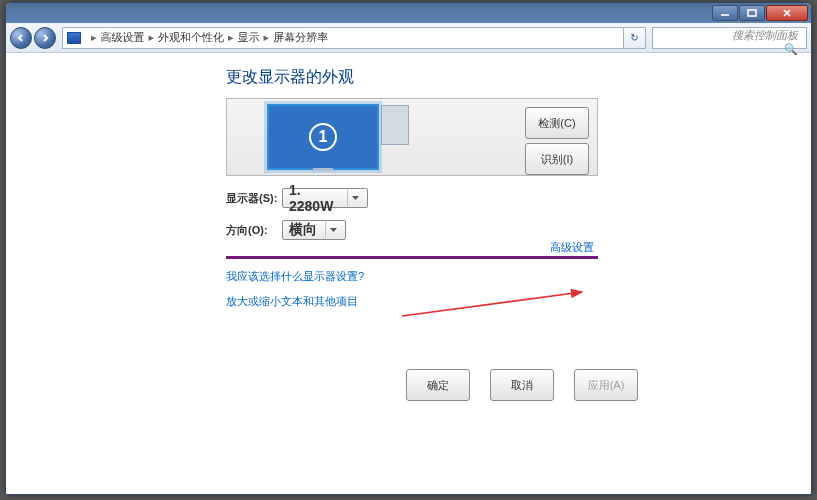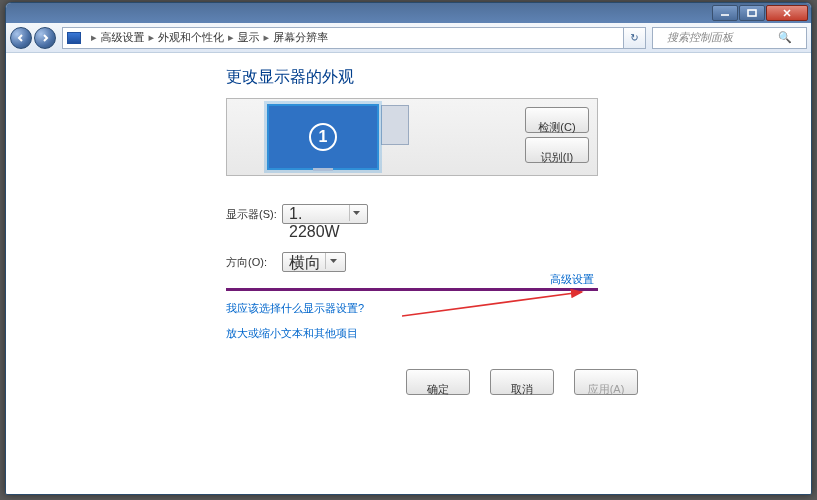--- a/index.html
+++ b/index.html
@@ -46,22 +46,22 @@
     border: 1px solid #1d4e9e; margin-right: 6px;
   }
   .chev { margin: 0 4px; color: #666; }
   .refreshbox {
     width: 22px; height: 22px; border: 1px solid #a0b0c5; border-left: none;
     background: linear-gradient(#fefefe, #e6edf6); display: flex; align-items: center; justify-content: center;
     font-size: 10px; color: #325a8a;
   }
   .searchbox {
     width: 155px; height: 22px; margin-left: 6px; background: #fff;
-    border: 1px solid #a0b0c5; display: flex; align-items: center; padding: 0 14px;
-    color: #888; font-style: italic; font-size: 11px;
+    border: 1px solid #a0b0c5; display: flex; align-items: flex-end; padding: 0 8px;
+    color: #888; font-style: italic; font-size: 11px; flex-direction: column;
   }
   .searchbox .mag { margin-left: auto; color: #4a6fa5; font-style: normal; }
 
   .content {
     position: relative; padding: 14px 0 0 220px; height: calc(100% - 50px);
     color: #333;
   }
   .heading { color: #003e8c; font-size: 16px; margin-bottom: 10px; }
 
   .monitorframe {
@@ -80,34 +80,34 @@
     display: flex; align-items: center; justify-content: center;
     color: #fff; font-weight: bold; font-size: 16px;
   }
   .monitor-sel .stand { position: absolute; bottom: -3px; left: 50%; transform: translateX(-50%); width: 20px; height: 3px; background: #adbed6; }
   .monitor-2 {
     margin-left: 2px; width: 28px; height: 40px; background: #d4dae4;
     border: 1px solid #9aaac0; margin-top: -24px;
   }
   .sidebtns { position: absolute; right: 8px; top: 8px; display: flex; flex-direction: column; gap: 4px; }
   .w7btn {
-    min-width: 64px; height: 16px; font-size: 11px; padding: 12px 10px;
+    min-width: 64px; height: 32px; font-size: 11px; padding: 0 10px;
     border: 1px solid #8b8b8b; border-radius: 3px;
     background: linear-gradient(#fdfdfd, #e3e3e3);
     color: #333; cursor: default;
   }
   .w7btn:disabled { color: #a0a0a0; }
 
-  .formrow { display: flex; align-items: center; margin-top: 28px; }
+  .formrow { display: flex; align-items: center; margin-top: 12px; font-weight: bold; }
   .formrow label { width: 56px; font-size: 11px; }
   .w7select {
     height: 20px; border: 1px solid #8b8b8b; border-radius: 2px;
     background: linear-gradient(#fdfdfd, #e8e8e8);
-    display: flex; padding: 0 4px 0 6px;
-    font-size: 16px; position: relative;
+    display: flex; align-items: center; padding: 0 4px 0 6px;
+    font-size: 14px; position: relative;
   }
   .w7select .arrow {
     width: 16px; height: 16px; margin-left: auto;
     display: flex; align-items: center; justify-content: center;
     border-left: 1px solid #c0c0c0;
   }
   .w7select .arrow svg { width: 7px; height: 5px; }
 
   .hr { width: 372px; border-top: 3px solid #701a75; margin-top: 16px; position: relative; }
   .adv { position: absolute; right: 4px; bottom: 4px; color: #0066cc; font-size: 11px; cursor: pointer; }

